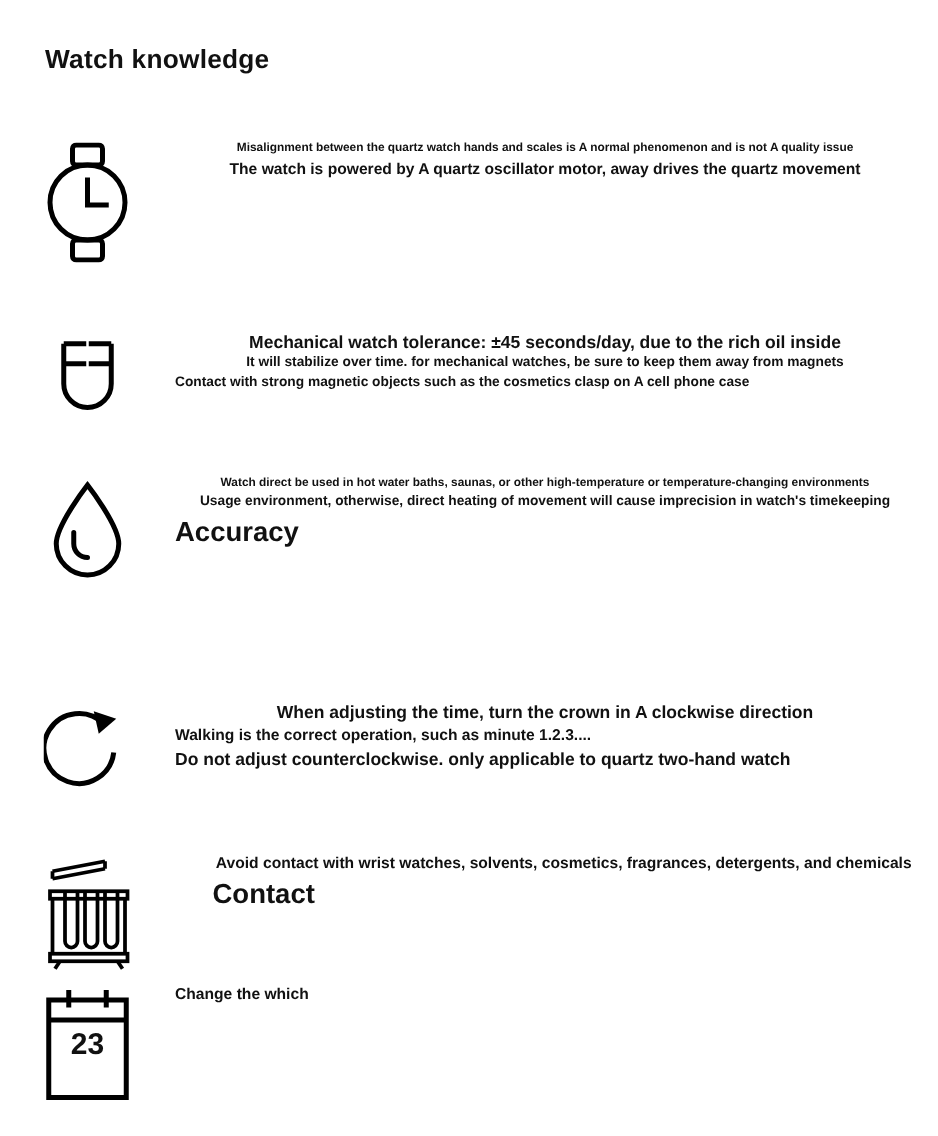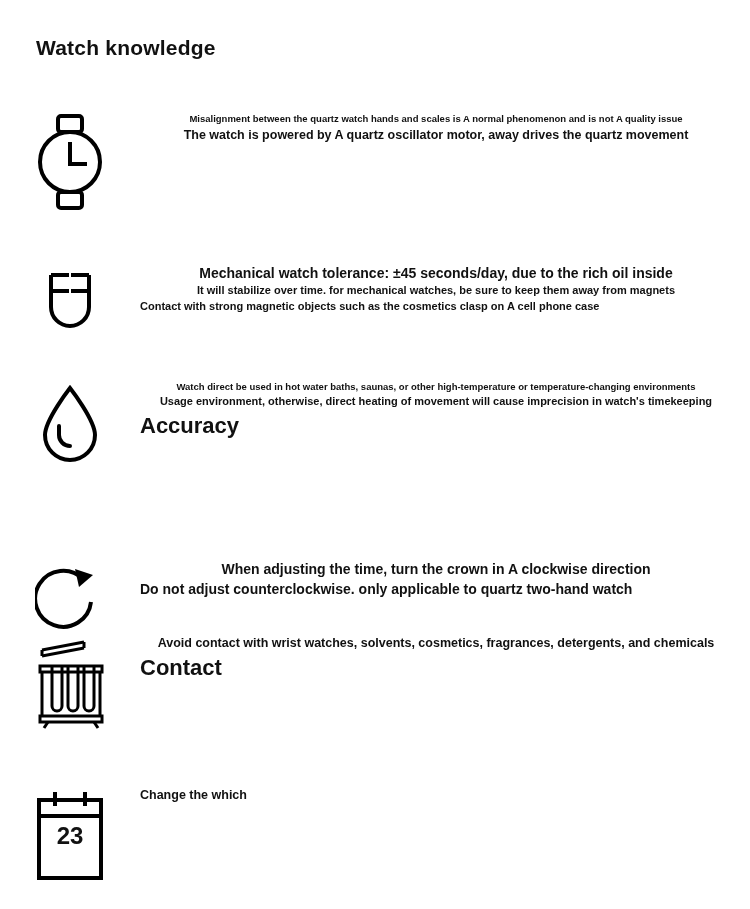--- a/index.html
+++ b/index.html
@@ -63,21 +63,21 @@
   .sz-xl     { font-size: 22px;   font-weight: bold; }
 
   .al-left   { text-align: left;  align-self: flex-start; }
   .al-center { text-align: center; align-self: center; }
 
   
   #sec-0 { top: 112px; }
   #sec-1 { top: 248px; margin-top: 15px; }
   #sec-2 { top: 380px; }
   #sec-3 { top: 512px; margin-top: 47px; }
-  #sec-4 { top: 634px; }
+  #sec-4 { top: 681px; gap: 30px; }
   #sec-5 { top: 786px; }
 
   svg { display: block; }
 </style>
 </head>
 <body>
 
 <div class="page">
 
   <div class="page-title">Watch knowledge</div>
@@ -138,20 +138,21 @@
     <div class="icon-col">
       <span>
         <svg width="70" height="82" viewBox="0 0 70 82">
           <path d="M48 18 A28 28 0 1 0 56 41" fill="none" stroke="#000" stroke-width="4"></path>
           <polygon points="40,8 58,14 44,26" fill="#000"></polygon>
         </svg>
       </span>
     </div>
     <div class="text-col">
       <div class="line sz-large al-center">When adjusting the time, turn the crown in A clockwise direction</div>
+      <div class="line sz-med al-left">Walking is the correct operation, such as minute 1.2.3....</div>
       <div class="line sz-large al-left">Do not adjust counterclockwise. only applicable to quartz two-hand watch</div>
     </div>
   </div>
 
   <div class="section" id="sec-4">
     <div class="icon-col">
       <span>
         <svg width="84" height="96" viewBox="0 0 84 96">
           <path d="M14 14 L56 6" fill="none" stroke="#000" stroke-width="3"></path>
           <path d="M14 20 L56 12" fill="none" stroke="#000" stroke-width="3"></path>

